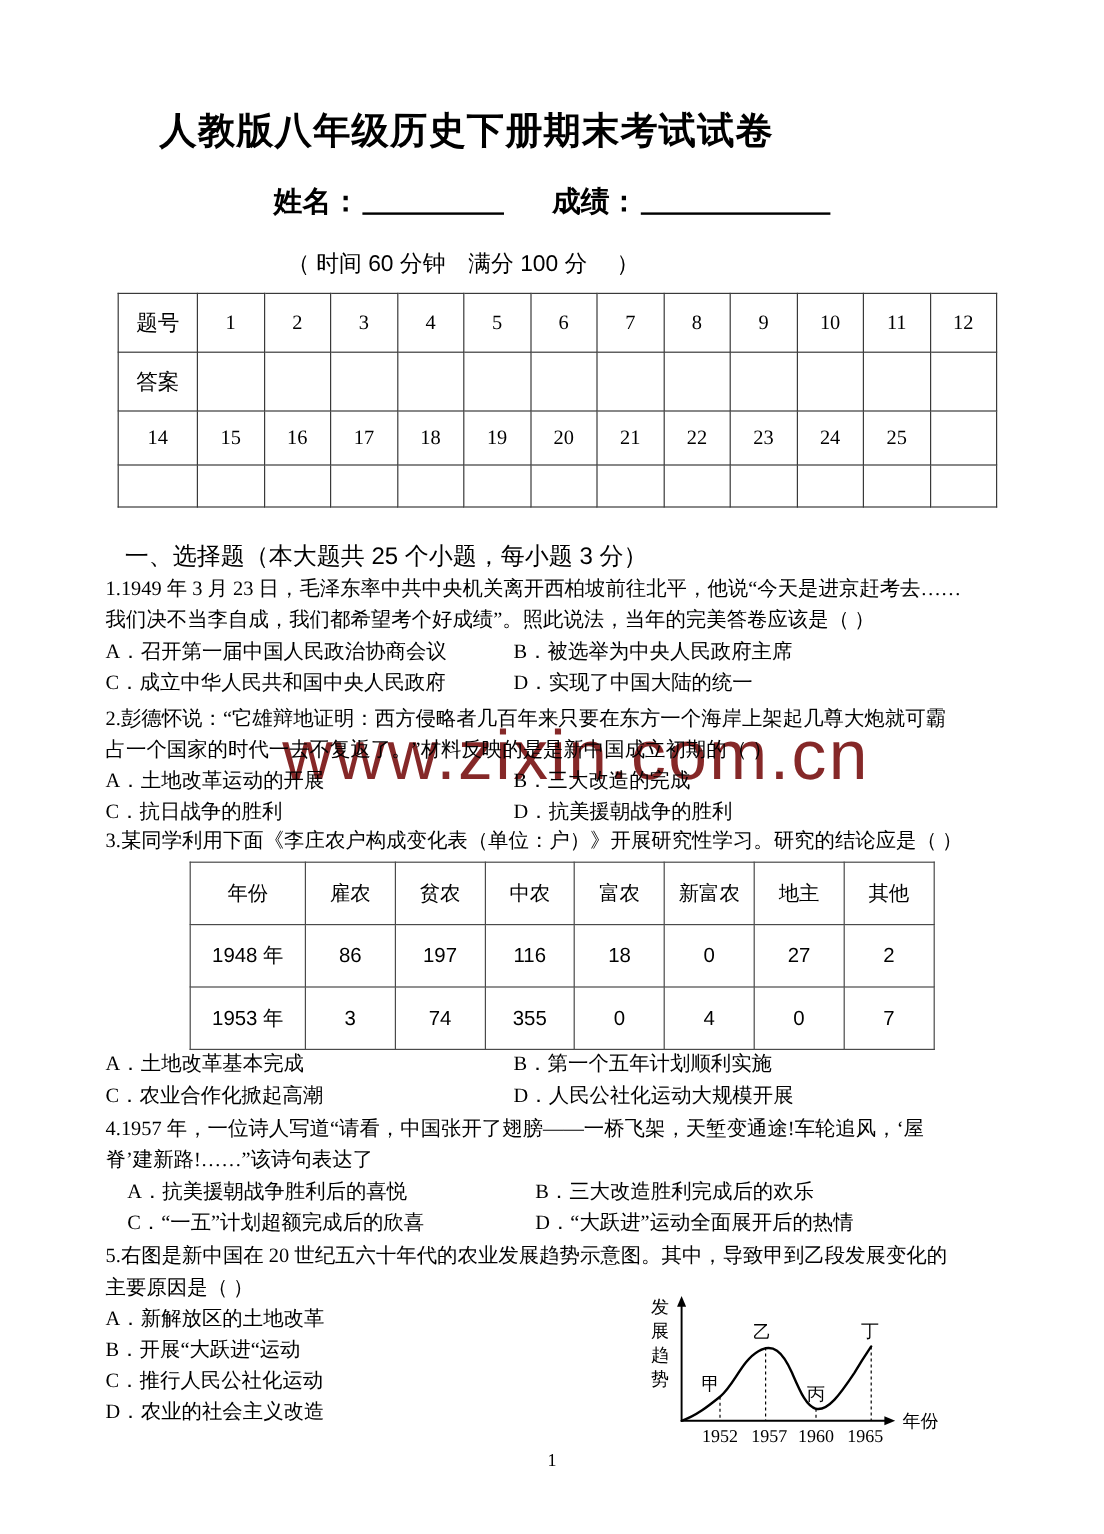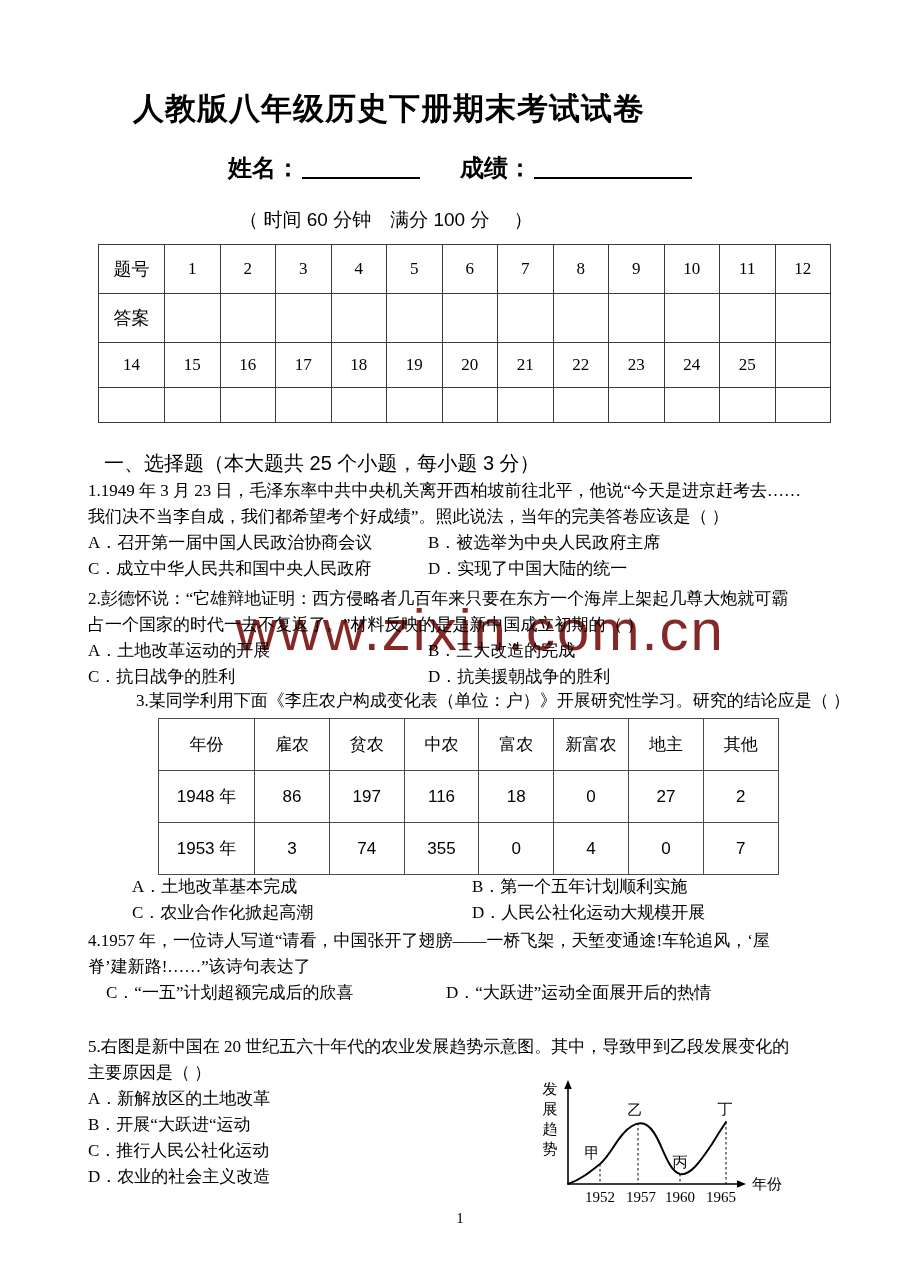--- a/index.html
+++ b/index.html
@@ -302,21 +302,21 @@
       <div class="opts-2col">
         <div class="col-a">A．土地改革运动的开展</div>
         <div class="col-b">B．三大改造的完成</div>
       </div>
       <div class="opts-2col">
         <div class="col-a">C．抗日战争的胜利</div>
         <div class="col-b">D．抗美援朝战争的胜利</div>
       </div>
     </div>
 
-    <div class="q" style="top:688px;margin-left:48px;">
+    <div class="q" style="top:688px;">
       <div class="line">3.某同学利用下面《李庄农户构成变化表（单位：户）》开展研究性学习。研究的结论应是（    ）</div>
     </div>
 
     <table class="data-table">
       <colgroup>
         <col class="y">
           <col class="d">
           <col class="d">
           <col class="d">
           <col class="d">
@@ -353,34 +353,38 @@
           <td>74</td>
           <td>355</td>
           <td>0</td>
           <td>4</td>
           <td>0</td>
           <td>7</td>
         </tr>
       </tbody>
     </table>
 
-    <div class="q" style="top:874px;margin-left:44px;">
+    <div class="q" style="top:874px;">
       <div class="opts-2col">
         <div class="col-a">A．土地改革基本完成</div>
         <div class="col-b">B．第一个五年计划顺利实施</div>
       </div>
       <div class="opts-2col">
         <div class="col-a">C．农业合作化掀起高潮</div>
         <div class="col-b">D．人民公社化运动大规模开展</div>
       </div>
     </div>
 
     <div class="q" style="top:928px;">
       <div class="line">4.1957 年，一位诗人写道“请看，中国张开了翅膀——一桥飞架，天堑变通途!车轮追风，‘屋</div>
       <div class="line">脊’建新路!……”该诗句表达了</div>
+      <div class="opts-2col indent">
+        <div class="col-a">A．抗美援朝战争胜利后的喜悦</div>
+        <div class="col-b">B．三大改造胜利完成后的欢乐</div>
+      </div>
       <div class="opts-2col indent">
         <div class="col-a">C．“一五”计划超额完成后的欣喜</div>
         <div class="col-b">D．“大跃进”运动全面展开后的热情</div>
       </div>
     </div>
 
     <div class="q" style="top:1034px;">
       <div class="line">5.右图是新中国在 20 世纪五六十年代的农业发展趋势示意图。其中，导致甲到乙段发展变化的</div>
       <div class="line">主要原因是（    ）</div>
       <div>A．新解放区的土地改革</div>

